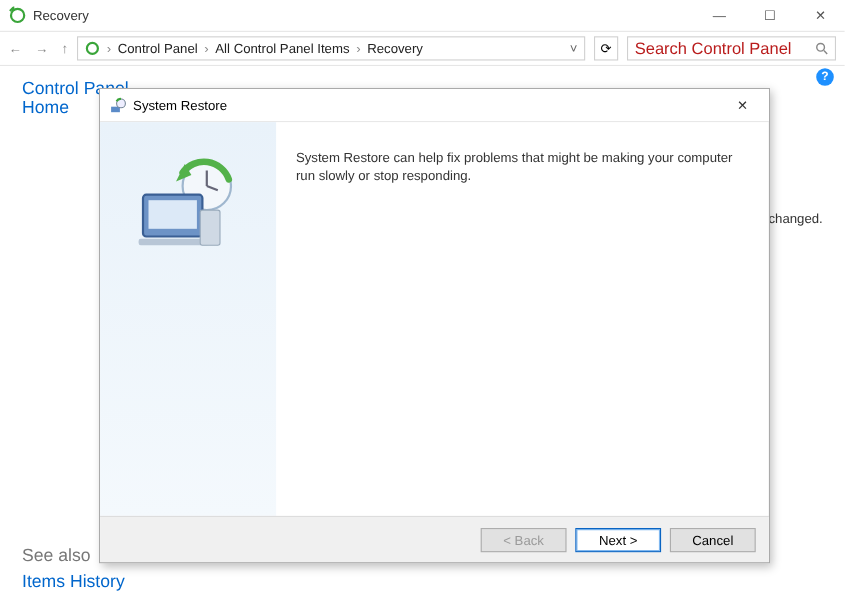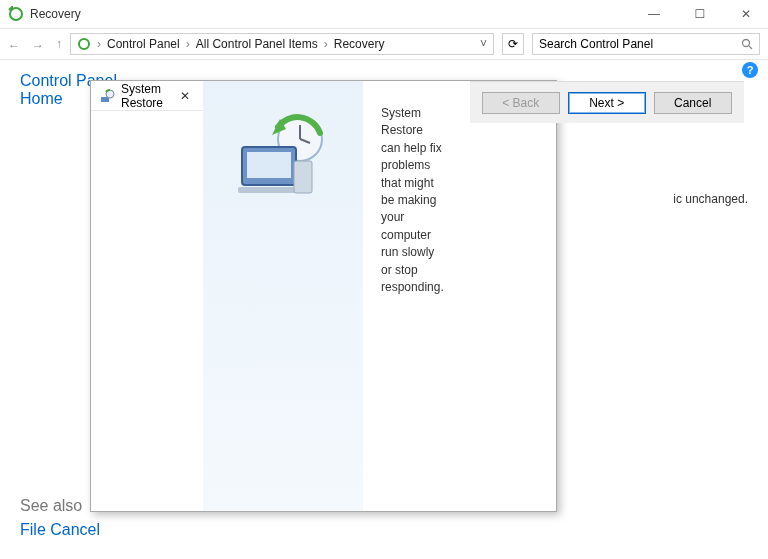--- a/index.html
+++ b/index.html
@@ -49,23 +49,23 @@
     border: 1px solid #d0d0d0;
     height: 22px;
     padding: 0 6px;
     font-size: 12px;
     color: #222;
   }
   .breadcrumb .chev { color:#888; padding:0 2px; }
   .breadcrumb .dd { margin-left:auto; color:#666; }
   .refresh-btn { width:22px; height:22px; border:1px solid #d0d0d0; display:flex;align-items:center;justify-content:center; }
   .search-box {
-    width: 228px; height:22px; border:1px solid #d0d0d0;
+    width: 190px; height:22px; border:1px solid #d0d0d0;
     display:flex; align-items:center; padding:0 6px;
-    color:#000000; font-size:12px; justify-content:space-between;
+    color:#b91c1c; font-size:15px; justify-content:space-between;
   }
   
   .content-area { display:flex; padding: 12px 20px; gap:20px; position:relative;}
   .leftnav { width: 130px; font-size:16px; }
   .leftnav a { color:#0066cc; text-decoration:none; display:block; margin-bottom:10px; cursor:default;}
   .see-also { position:absolute; left:20px; bottom:20px; font-size:16px; color:#555;}
   .see-also-title { color:#777; margin-bottom:6px; }
   .see-also a { color:#0066cc; text-decoration:none; display:block; }
   .bg-text {
     position:absolute; right:20px; top:192px; color:#333; font-size:12px;
@@ -73,25 +73,25 @@
   .help-icon {
     position:absolute; right:10px; top:62px;
     width:16px;height:16px;border-radius:50%;
     background:#1e90ff;color:#fff;font-size:11px;font-weight:bold;
     display:flex;align-items:center;justify-content:center;
   }
   
   .dialog {
     position:absolute;
     left:90px; top:80px;
-    width:467px; height:432px;
+    width:610px; height:432px;
     background:#fff;
     border:1px solid #aaa;
     box-shadow: 3px 3px 8px rgba(0,0,0,0.25);
-    display:flex; flex-direction:row;
+    display:flex; flex-direction:column;
   }
   .dlg-titlebar {
     height:30px; display:flex; align-items:center;
     padding:0 8px; background:#fff; border-bottom:1px solid #e8e8e8;
   }
   .dlg-titlebar .ic { width:16px;height:16px;margin-right:6px;display:flex;align-items:center;justify-content:center;}
   .dlg-titlebar .t { font-size:12px; }
   .dlg-titlebar .x { margin-left:auto; width:32px;height:24px;display:flex;align-items:center;justify-content:center; color:#333; cursor:default;}
   .dlg-body { flex:1; display:flex; }
   .dlg-side {
@@ -174,21 +174,21 @@
 <div class="content-area">
   <div class="leftnav">
     <a>Control Panel Home</a>
   </div>
 </div>
 
 <div class="bg-text">ic unchanged.</div>
 
 <div class="see-also">
   <div class="see-also-title">See also</div>
-  <a>File Cancel</a>
+  <a>Items History</a>
 </div>
 
 <div class="dialog">
   <div class="dlg-titlebar">
     <span class="ic">
       <svg width="16" height="16" viewBox="0 0 16 16">
         <rect x="2" y="9" width="8" height="5" fill="#5b8bc8"></rect>
         <circle cx="11" cy="6" r="4" fill="#eef" stroke="#789" stroke-width="1"></circle>
         <path d="M7 4 A4 4 0 0 1 11 2" fill="none" stroke="#3aa53a" stroke-width="2"></path>
       </svg>

